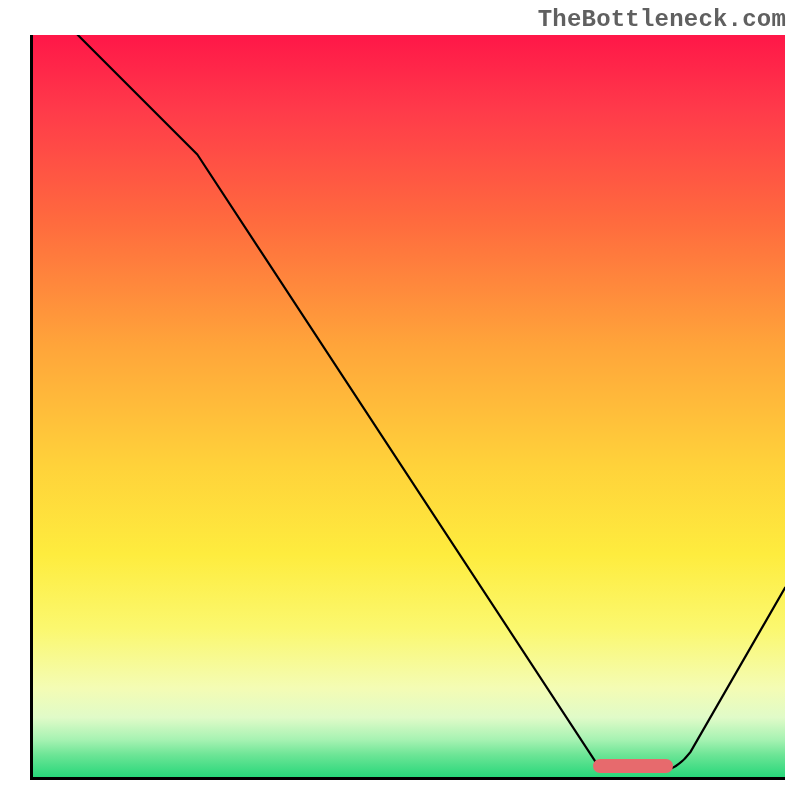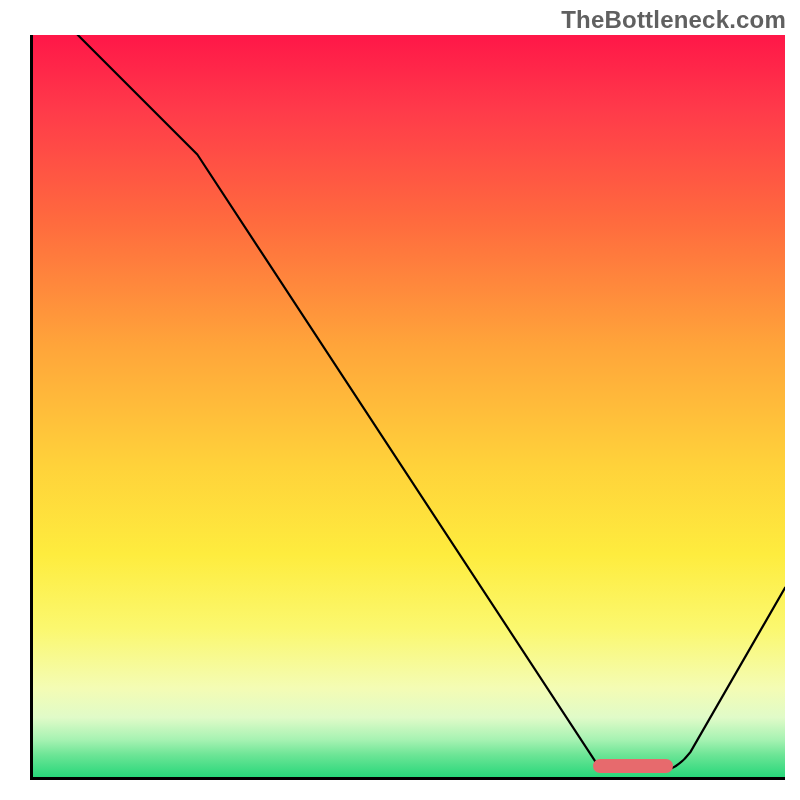--- a/index.html
+++ b/index.html
@@ -19,20 +19,21 @@
   }
 
   .watermark {
     position: absolute;
     top: 6px;
     right: 14px;
     font-size: 24px;
     font-weight: 600;
     color: #606060;
     letter-spacing: 0.2px;
+    font-family: Liberation Mono, monospace;
   }
 
   .plot-area {
     position: absolute;
     left: 30px;
     top: 35px;
     width: 755px;
     height: 745px;
     border-left: 3px solid #000;
     border-bottom: 3px solid #000;

